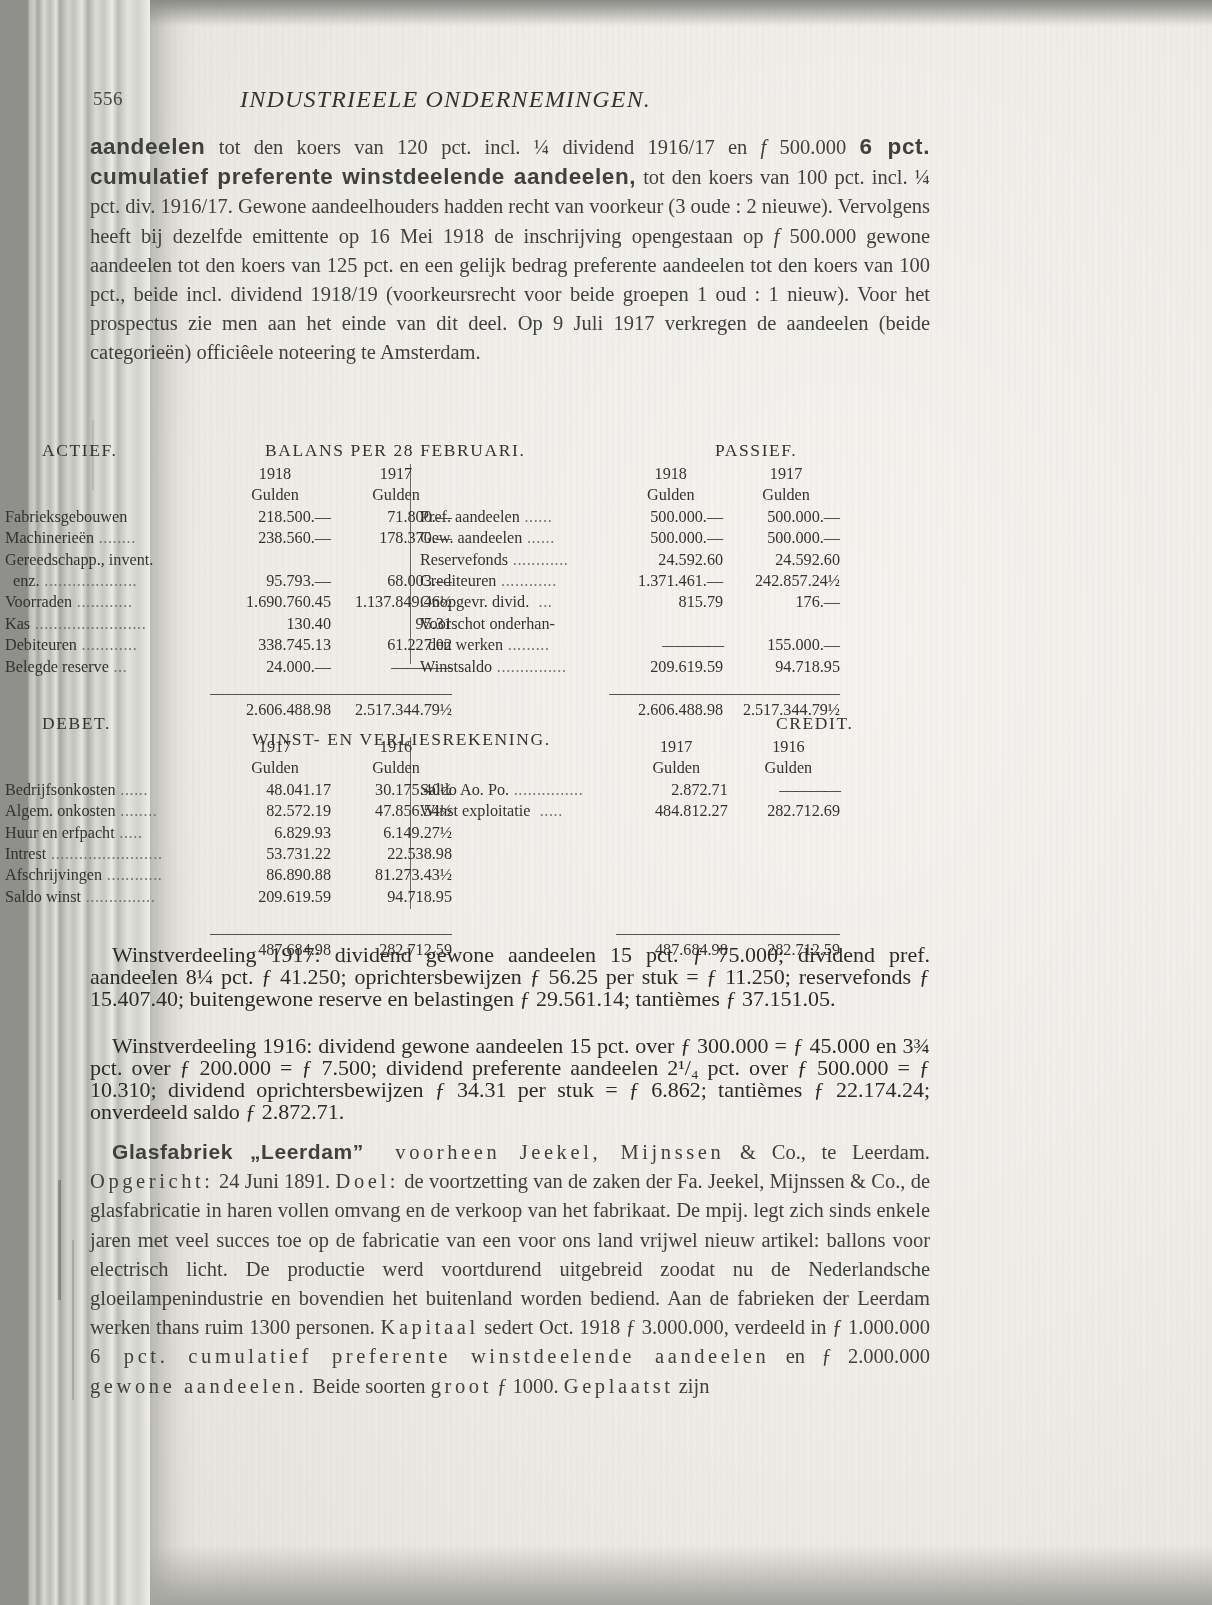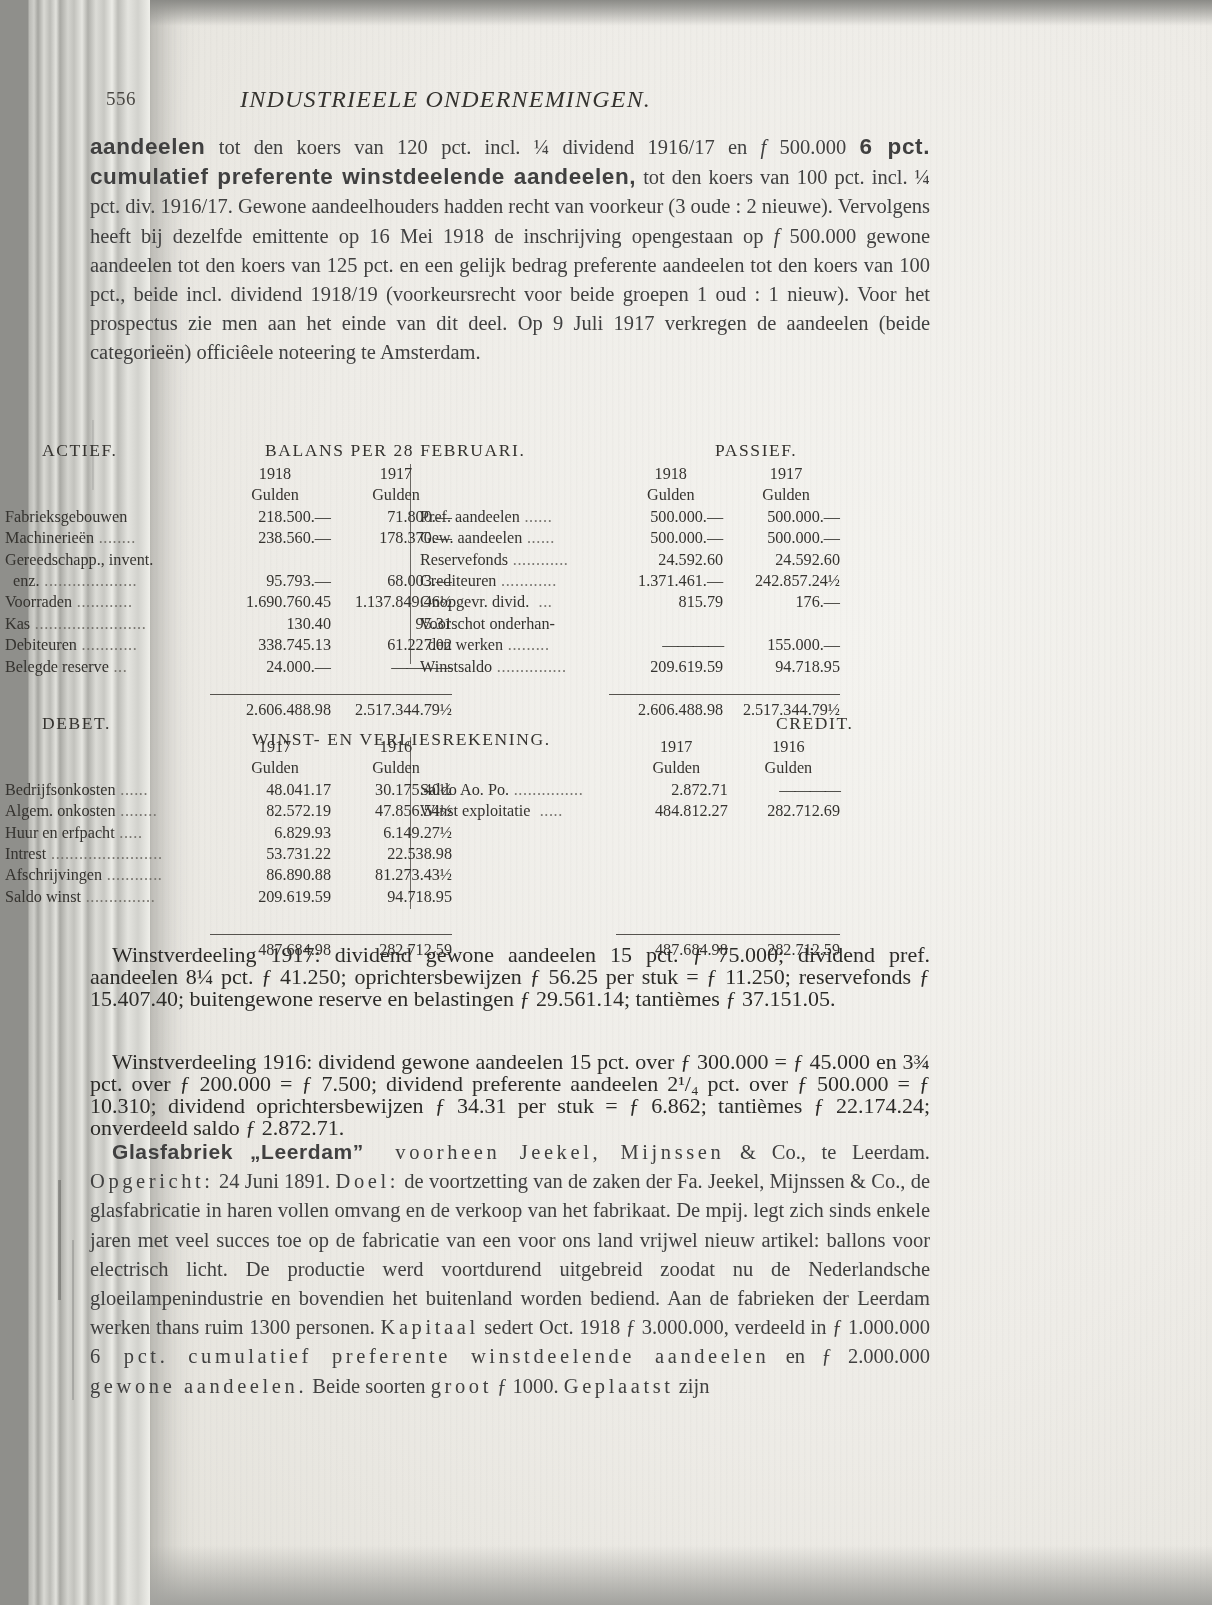--- a/index.html
+++ b/index.html
@@ -48,21 +48,21 @@
   #botshade{position:absolute;left:150px;bottom:0;width:1062px;height:60px;
     background:linear-gradient(0deg,#a3a39f,rgba(163,163,159,0));z-index:3;pointer-events:none;}
 
   #content{position:absolute;left:0;top:0;width:1062px;height:1605px;z-index:5;
     color:#2c2b28;}
 
   .col{position:absolute;left:90px;width:840px;}
 
   
   #runhead{top:88px;height:30px;}
-  #runhead .folio{position:absolute;left:16px;top:0;font-size:19px;letter-spacing:.5px;color:#4a4844;}
+  #runhead .folio{position:absolute;left:3px;top:0;font-size:19px;letter-spacing:.5px;color:#4a4844;}
   #runhead .rh-title{position:absolute;left:150px;top:-2px;font-style:italic;
     font-size:24px;letter-spacing:1.2px;color:#35332f;}
 
   
   .body{
     font-size:20.5px;line-height:29.2px;text-align:justify;
     color:#404040;
   }
   .body b{font-family:"Liberation Sans",sans-serif;font-weight:bold;letter-spacing:.6px;font-size:21px;}
   .lead b{font-size:22.5px;}
@@ -357,19 +357,19 @@
       <tr>
             <td class="lbl"></td>
             <td class="num">487.684.98</td>
             <td class="num">282.712.59</td>
           </tr>
     </tbody>
       </table>
   </div>
 
   <div class="col small" style="top:944px;text-indent:22px;">Winstverdeeling 1917: dividend gewone aandeelen 15 pct. ƒ 75.000; dividend pref. aandeelen 8¼ pct. ƒ 41.250; oprichtersbewijzen ƒ 56.25 per stuk = ƒ 11.250; reservefonds ƒ 15.407.40; buitengewone reserve en belastingen ƒ 29.561.14; tantièmes ƒ 37.151.05.</div>
-  <div class="col small" style="top:1035px;text-indent:22px;margin-top:16px;">Winstverdeeling 1916: dividend gewone aandeelen 15 pct. over ƒ 300.000 = ƒ 45.000 en 3¾ pct. over ƒ 200.000 = ƒ 7.500; dividend preferente aandeelen 2¹/₄ pct. over ƒ 500.000 = ƒ 10.310; dividend oprichtersbewijzen ƒ 34.31 per stuk = ƒ 6.862; tantièmes ƒ 22.174.24; onverdeeld saldo ƒ 2.872.71.</div>
+  <div class="col small" style="top:1035px;text-indent:22px;">Winstverdeeling 1916: dividend gewone aandeelen 15 pct. over ƒ 300.000 = ƒ 45.000 en 3¾ pct. over ƒ 200.000 = ƒ 7.500; dividend preferente aandeelen 2¹/₄ pct. over ƒ 500.000 = ƒ 10.310; dividend oprichtersbewijzen ƒ 34.31 per stuk = ƒ 6.862; tantièmes ƒ 22.174.24; onverdeeld saldo ƒ 2.872.71.</div>
 
   <div class="col body" style="top:1137px;text-indent:22px;">
     <b>Glasfabriek „Leerdam”</b><span>&nbsp;&nbsp;</span><span class="sp">voorheen Jeekel, Mijnssen</span><span> &amp; Co., te Leerdam. </span><span class="sp">Opgericht:</span><span> 24 Juni 1891. </span><span class="sp">Doel:</span><span> de voortzetting van de zaken der Fa. Jeekel, Mijnssen &amp; Co., de glasfabricatie in haren vollen omvang en de verkoop van het fabrikaat. De mpij. legt zich sinds enkele jaren met veel succes toe op de fabricatie van een voor ons land vrijwel nieuw artikel: ballons voor electrisch licht. De productie werd voortdurend uitgebreid zoodat nu de Nederlandsche gloeilampenindustrie en bovendien het buitenland worden bediend. Aan de fabrieken der Leerdam werken thans ruim 1300 personen. </span><span class="sp">Kapitaal</span><span> sedert Oct. 1918 ƒ 3.000.000, verdeeld in ƒ 1.000.000 </span><span class="sp">6 pct. cumulatief preferente winstdeelende aandeelen</span><span> en ƒ 2.000.000 </span><span class="sp">gewone aandeelen.</span><span> Beide soorten </span><span class="sp">groot</span><span> ƒ 1000. </span><span class="sp">Geplaatst</span><span> zijn</span>
   </div>
 
 </div>
 
 </body></html>

